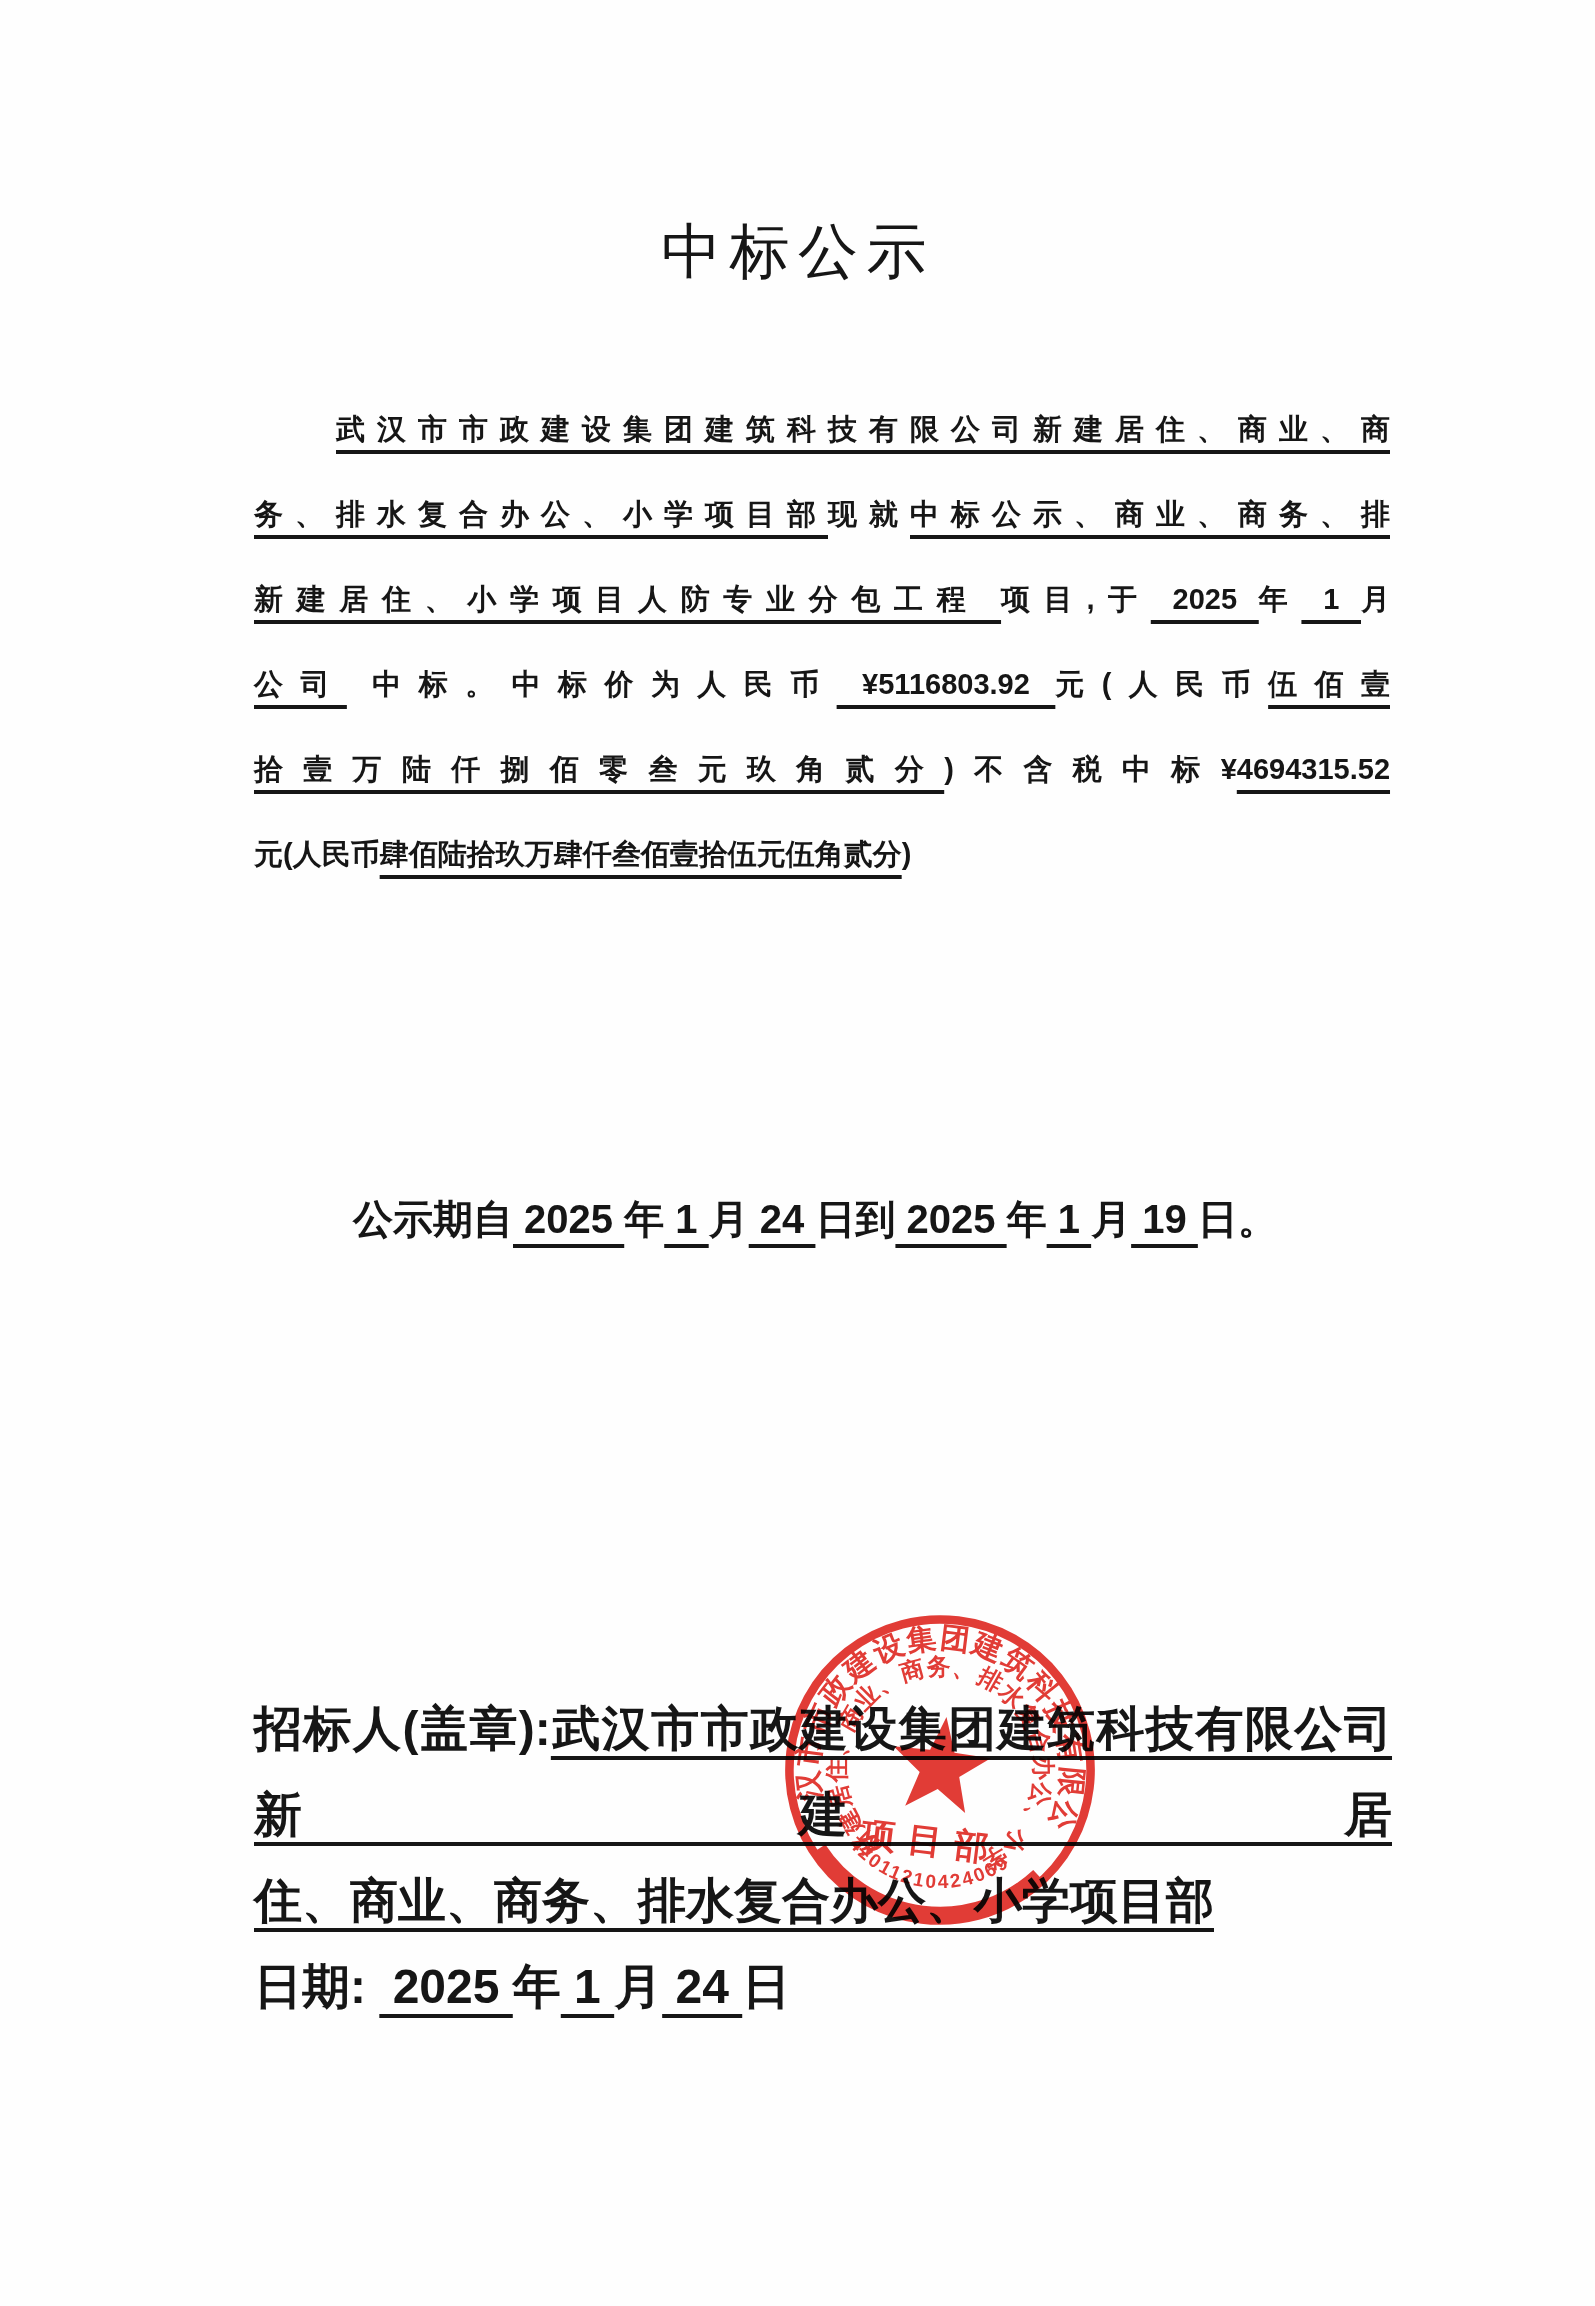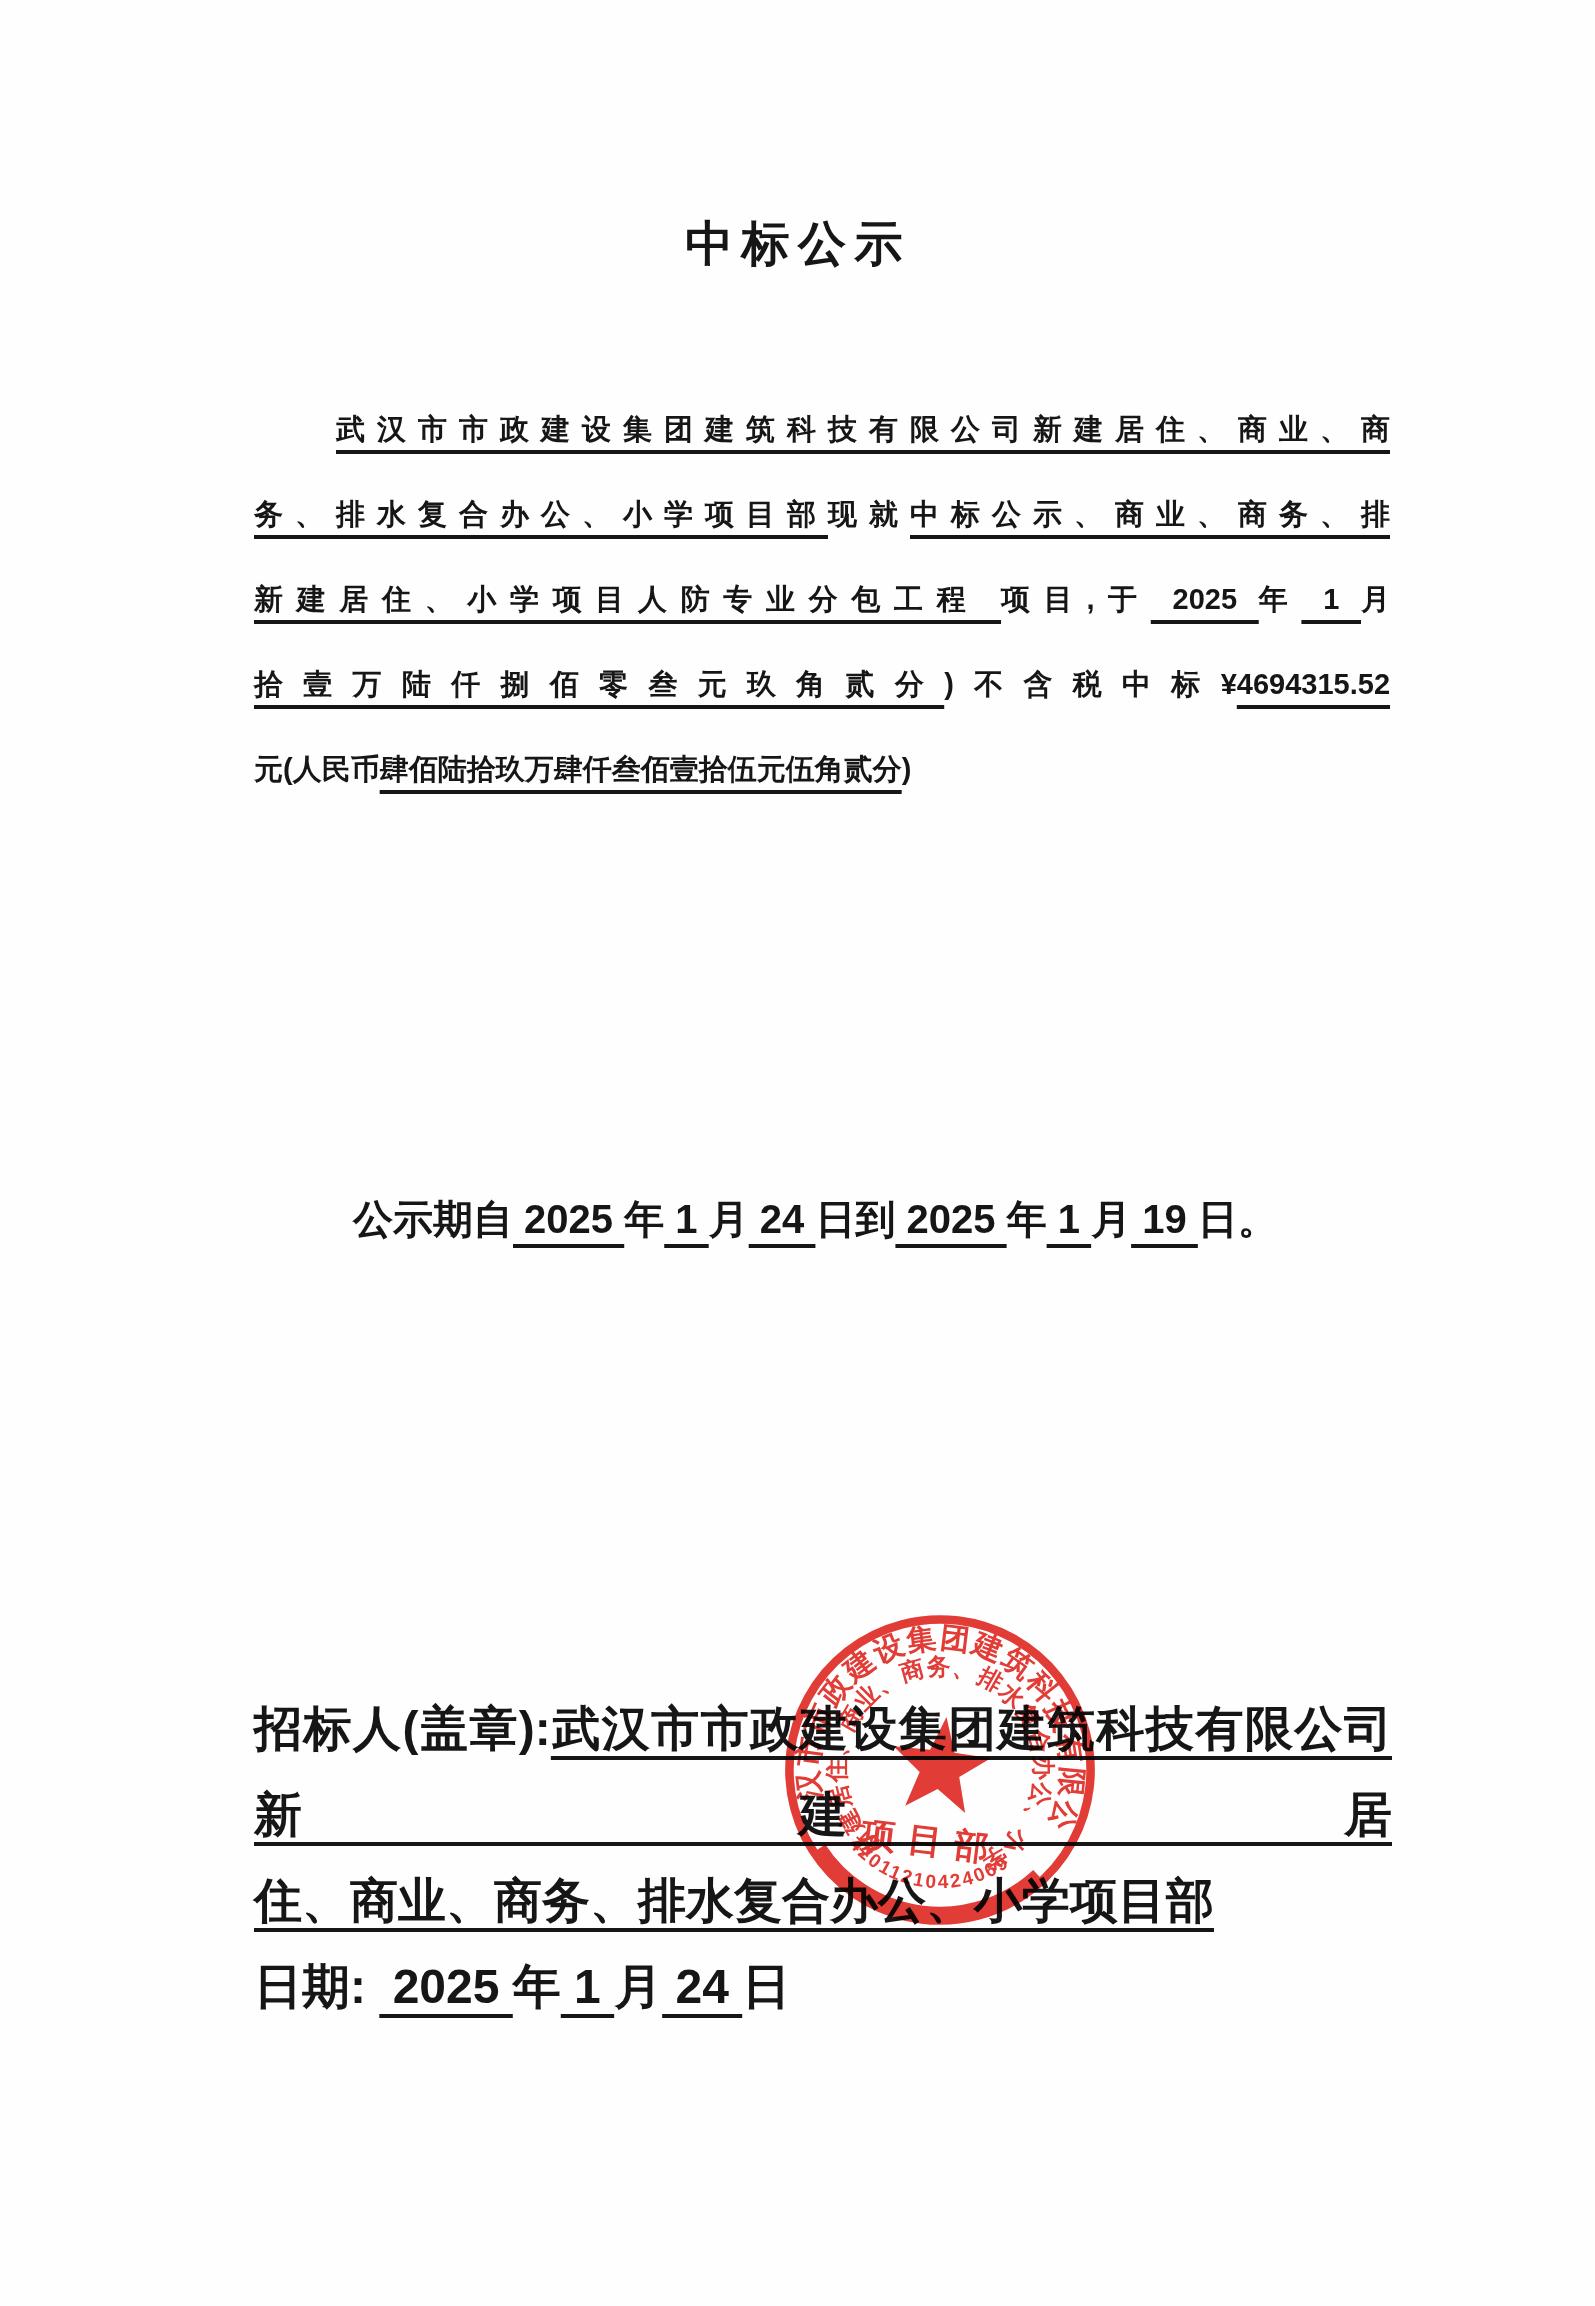--- a/index.html
+++ b/index.html
@@ -8,21 +8,21 @@
     background:#fefefe;
     font-family:"Liberation Sans","DejaVu Sans",sans-serif;
     color:#161616;
     position:relative;
     overflow:hidden;
   }
   .page{position:absolute;inset:0;}
   .title{
     position:absolute;top:212px;left:0;width:1596px;
     margin:0;text-align:center;
-    font-size:48px;font-weight:700;letter-spacing:8.4px;
+    font-size:60px;font-weight:400;letter-spacing:8.4px;
   }
   .body-block{
     position:absolute;left:254px;top:387px;width:1136px;
     font-size:29px;line-height:85px;font-weight:600;
   }
   .notice-block{
     position:absolute;left:254px;top:1177px;width:1218px;
     font-size:40px;line-height:84px;font-weight:600;
     text-indent:99px;
   }
@@ -53,20 +53,21 @@
 <body>
 
 <div class="page">
 
   <h1 class="title">中标公示</h1>
 
   <div class="body-block">
     <div class="line fill ind"><span class="u">武汉市市政建设集团建筑科技有限公司新建居住、商业、商</span></div>
     <div class="line fill"><span class="u">务、排水复合办公、小学项目部</span><span>现就</span><span class="u">中标公示、商业、商务、排</span></div>
     <div class="line fill"><span class="u">新建居住、小学项目人防专业分包工程 </span><span>项目,于</span><span class="u"> 2025 </span><span>年</span><span class="u"> 1 </span><span>月</span></div>
+    <div class="line fill"><span class="u">公司</span><span> 中标。中标价为人民币</span><span class="u"> ¥5116803.92 </span><span>元(人民币</span><span class="u">伍佰壹</span></div>
     <div class="line fill"><span class="u">拾壹万陆仟捌佰零叁元玖角贰分</span><span>)不含税中标¥</span><span class="u">4694315.52</span></div>
     <div class="line"><span>元(人民币</span><span class="u">肆佰陆拾玖万肆仟叁佰壹拾伍元伍角贰分</span><span>)</span></div>
   </div>
 
   <div class="notice-block">
     <div class="line"><span>公示期自</span><span class="u"> 2025 </span><span>年</span><span class="u"> 1 </span><span>月</span><span class="u"> 24 </span><span>日到</span><span class="u"> 2025 </span><span>年</span><span class="u"> 1 </span><span>月</span><span class="u"> 19 </span><span>日。</span></div>
   </div>
 
   <div class="sig-block">
     <div class="line fill"><span>招标人(盖章):</span><span class="u">武汉市市政建设集团建筑科技有限公司新建居</span></div>

